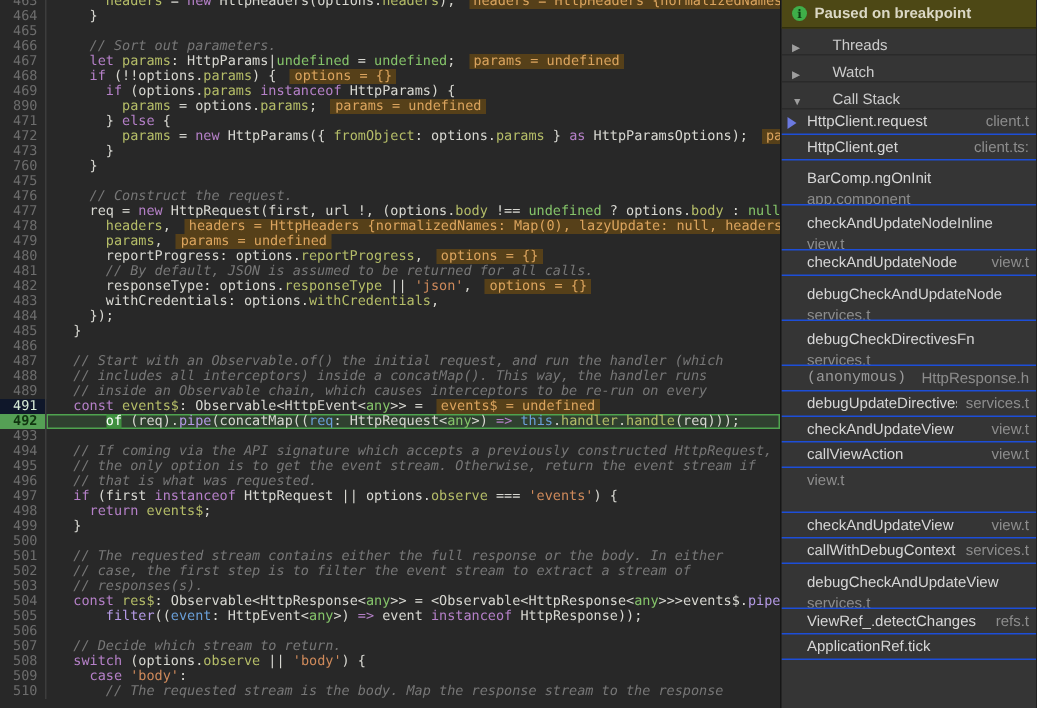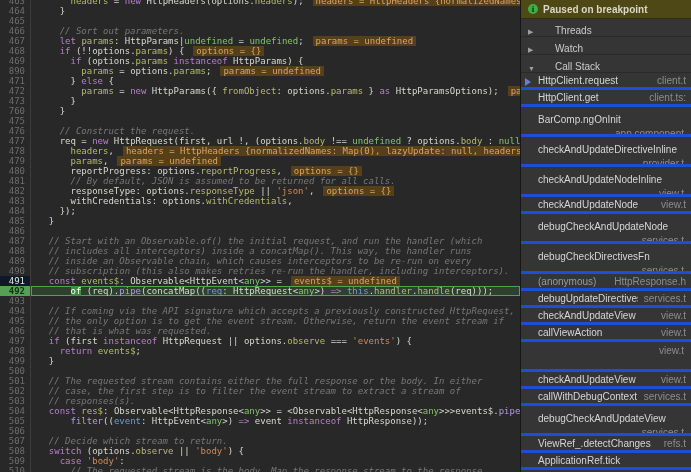--- a/index.html
+++ b/index.html
@@ -52,28 +52,28 @@
     width:10px; height:10px; border-radius:50%; background:var(--ok-green,#3fae49);
     color:#0b3d11; font-size:8px; font-weight:bold; font-family:"DejaVu Serif", serif;
     display:flex; align-items:center; justify-content:center; flex:0 0 10px;
   }
   .section-row {
     height:18px; display:flex; align-items:flex-end; gap:20px; padding:0 7px;
     border-bottom:1px solid #2a2a2a; color:#cccccc; font-size:10px; cursor:default;
   }
   .caret { color:#9e9e9e; font-size:7px; width:7px; flex:0 0 7px; }
   .frames { }
-  .frame { position:relative; padding:0 5px 0 17px; border-bottom:3px solid #1d4ed8; overflow:hidden; }
+  .frame { position:relative; padding:0 5px 0 17px; border-bottom:1px solid #1d4ed8; overflow:hidden; }
   .frame.single { height:17px; display:flex; align-items:center; }
   .frame.double { height:30px; padding-top:2px; }
   .frame .fname { color:#d6d6d6; font-size:10px; white-space:nowrap; overflow:hidden; }
   .frame.single .fname { flex:1 1 auto; }
   .frame .ffile { color:#8d8d8d; font-size:10px; white-space:nowrap; margin-left:6px; flex:0 0 auto; }
-  .frame.double .ffile { display:block; text-align:right; margin:1px 2px 0 0; }
-  .frame.dim .fname { color:#9a9a9a; }
+  .frame.double .ffile { display:block; text-align:left; margin:1px 2px 0 0; }
+  .frame.dim .fname { color:#9a9a9a;font-family:Liberation Mono, monospace; }
   .cur-arrow {
     position:absolute; left:4px; top:4px; width:0; height:0;
     border-left:6px solid var(--frame-arrow,#6b79e0);
     border-top:4px solid transparent; border-bottom:4px solid transparent;
   }
   .frame.single .cur-arrow { top:5px; }
 </style>
 </head>
 <body>
 
@@ -101,21 +101,20 @@
         <div class="line"><span class="gutter">480</span><span class="codecell"><span class="tok-pln">      reportProgress: options.</span><span class="tok-prop">reportProgress</span><span class="tok-pln">,</span><span class="ann">options = {}</span></span></div>
         <div class="line"><span class="gutter">481</span><span class="codecell"><span class="tok-com">      // By default, JSON is assumed to be returned for all calls.</span></span></div>
         <div class="line"><span class="gutter">482</span><span class="codecell"><span class="tok-pln">      responseType: options.</span><span class="tok-prop">responseType</span><span class="tok-pln"> || </span><span class="tok-str">'json'</span><span class="tok-pln">,</span><span class="ann">options = {}</span></span></div>
         <div class="line"><span class="gutter">483</span><span class="codecell"><span class="tok-pln">      withCredentials: options.</span><span class="tok-prop">withCredentials</span><span class="tok-pln">,</span></span></div>
         <div class="line"><span class="gutter">484</span><span class="codecell"><span class="tok-pln">    });</span></span></div>
         <div class="line"><span class="gutter">485</span><span class="codecell"><span class="tok-pln">  }</span></span></div>
         <div class="line"><span class="gutter">486</span><span class="codecell"></span></div>
         <div class="line"><span class="gutter">487</span><span class="codecell"><span class="tok-com">  // Start with an Observable.of() the initial request, and run the handler (which</span></span></div>
         <div class="line"><span class="gutter">488</span><span class="codecell"><span class="tok-com">  // includes all interceptors) inside a concatMap(). This way, the handler runs</span></span></div>
         <div class="line"><span class="gutter">489</span><span class="codecell"><span class="tok-com">  // inside an Observable chain, which causes interceptors to be re-run on every</span></span></div>
-        <div class="line"><span class="gutter">490</span><span class="codecell"><span class="tok-com">  // subscription (this also makes retries re-run the handler, including interceptors).</span></span></div>
         <div class="line pre-exec"><span class="gutter">491</span><span class="codecell"><span class="tok-pln">  </span><span class="tok-kwd">const</span><span class="tok-pln"> </span><span class="tok-prop">events$</span><span class="tok-pln">: Observable&lt;HttpEvent&lt;</span><span class="tok-grn">any</span><span class="tok-pln">&gt;&gt; =</span><span class="ann">events$ = undefined</span></span></div>
         <div class="line exec"><span class="gutter">492</span><span class="codecell"><span class="tok-pln">      </span><span class="tok-cur">of</span><span class="tok-pln"> (req).</span><span class="tok-fn">pipe</span><span class="tok-pln">(concatMap((</span><span class="tok-blu">req</span><span class="tok-pln">: HttpRequest&lt;</span><span class="tok-grn">any</span><span class="tok-pln">&gt;) </span><span class="tok-kwd">=&gt;</span><span class="tok-pln"> </span><span class="tok-blu">this</span><span class="tok-pln">.</span><span class="tok-prop">handler</span><span class="tok-pln">.</span><span class="tok-prop">handle</span><span class="tok-pln">(req)));</span></span></div>
         <div class="line"><span class="gutter">493</span><span class="codecell"></span></div>
         <div class="line"><span class="gutter">494</span><span class="codecell"><span class="tok-com">  // If coming via the API signature which accepts a previously constructed HttpRequest,</span></span></div>
         <div class="line"><span class="gutter">495</span><span class="codecell"><span class="tok-com">  // the only option is to get the event stream. Otherwise, return the event stream if</span></span></div>
         <div class="line"><span class="gutter">496</span><span class="codecell"><span class="tok-com">  // that is what was requested.</span></span></div>
         <div class="line"><span class="gutter">497</span><span class="codecell"><span class="tok-pln">  </span><span class="tok-kwd">if</span><span class="tok-pln"> (first </span><span class="tok-kwd">instanceof</span><span class="tok-pln"> HttpRequest || options.</span><span class="tok-prop">observe</span><span class="tok-pln"> === </span><span class="tok-str">'events'</span><span class="tok-pln">) {</span></span></div>
         <div class="line"><span class="gutter">498</span><span class="codecell"><span class="tok-pln">    </span><span class="tok-kwd">return</span><span class="tok-pln"> </span><span class="tok-prop">events$</span><span class="tok-pln">;</span></span></div>
         <div class="line"><span class="gutter">499</span><span class="codecell"><span class="tok-pln">  }</span></span></div>
         <div class="line"><span class="gutter">500</span><span class="codecell"></span></div>
@@ -155,21 +154,20 @@
         <div class="frame single">
           <span class="cur-arrow"></span>
           <span class="fname">HttpClient.request</span>
           <span class="ffile">client.t</span>
         </div>
         <div class="frame single">
           <span class="fname">HttpClient.get</span>
           <span class="ffile">client.ts:</span>
         </div>
         <div class="frame double"><span class="fname">BarComp.ngOnInit</span><span class="ffile">app.component</span></div>
-        <div class="frame double"><span class="fname">checkAndUpdateDirectiveInline</span><span class="ffile">provider.t</span></div>
         <div class="frame double"><span class="fname">checkAndUpdateNodeInline</span><span class="ffile">view.t</span></div>
         <div class="frame single">
           <span class="fname">checkAndUpdateNode</span>
           <span class="ffile">view.t</span>
         </div>
         <div class="frame double"><span class="fname">debugCheckAndUpdateNode</span><span class="ffile">services.t</span></div>
         <div class="frame double"><span class="fname">debugCheckDirectivesFn</span><span class="ffile">services.t</span></div>
         <div class="frame single dim">
           <span class="fname">(anonymous)</span>
           <span class="ffile">HttpResponse.h</span>

